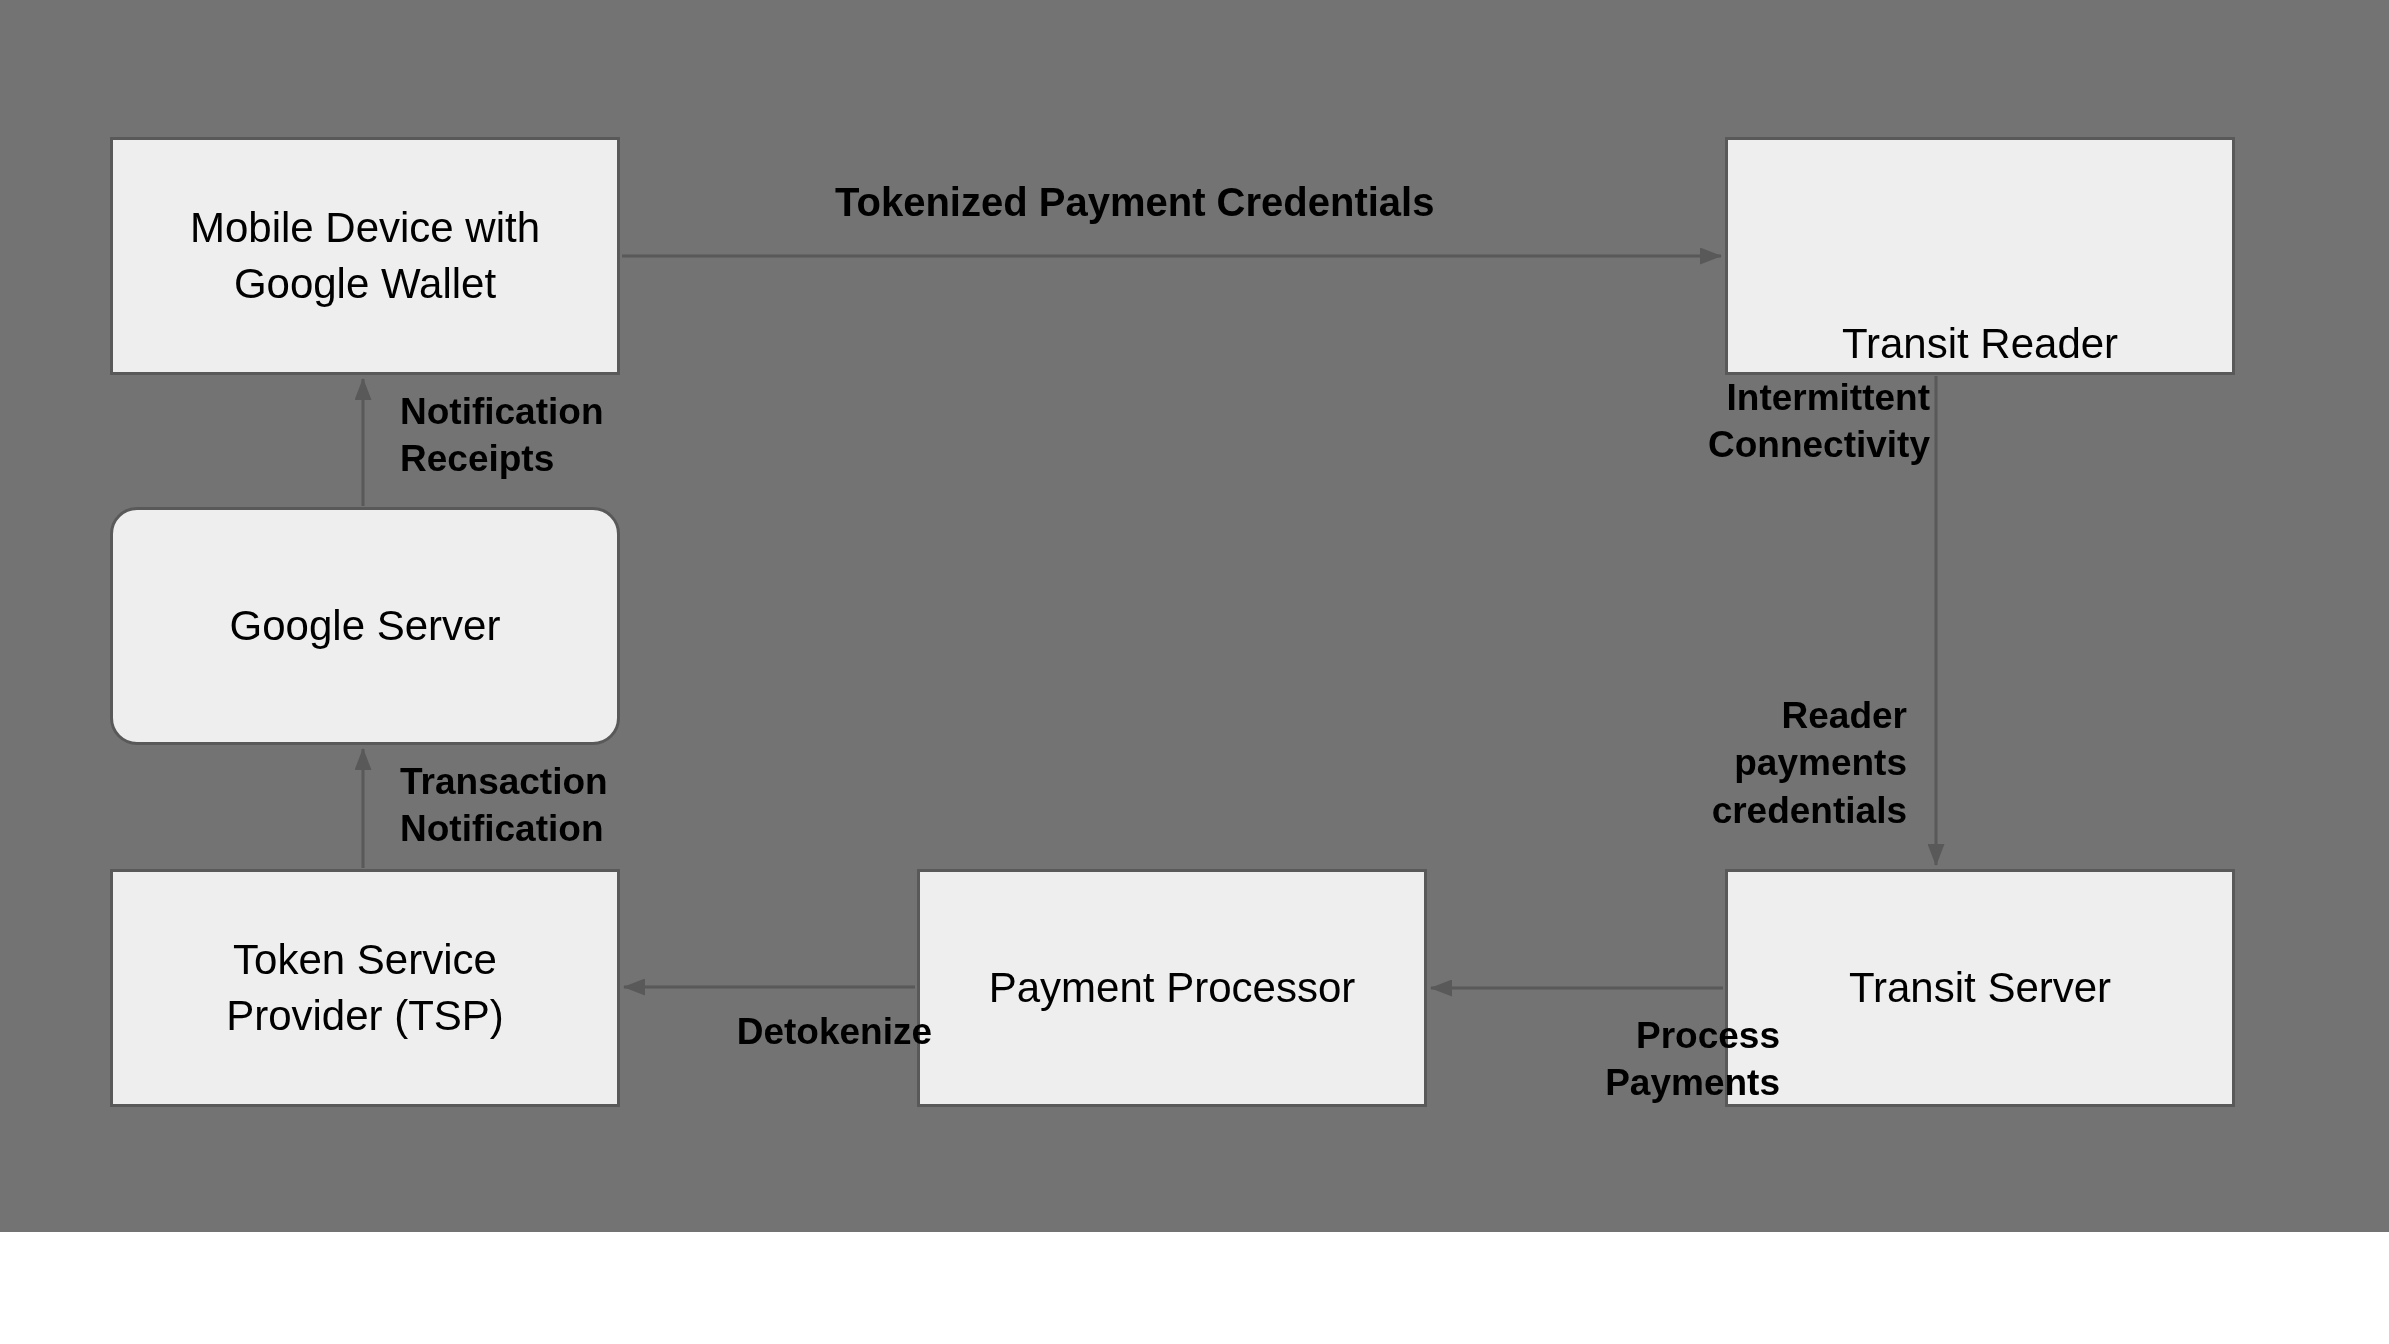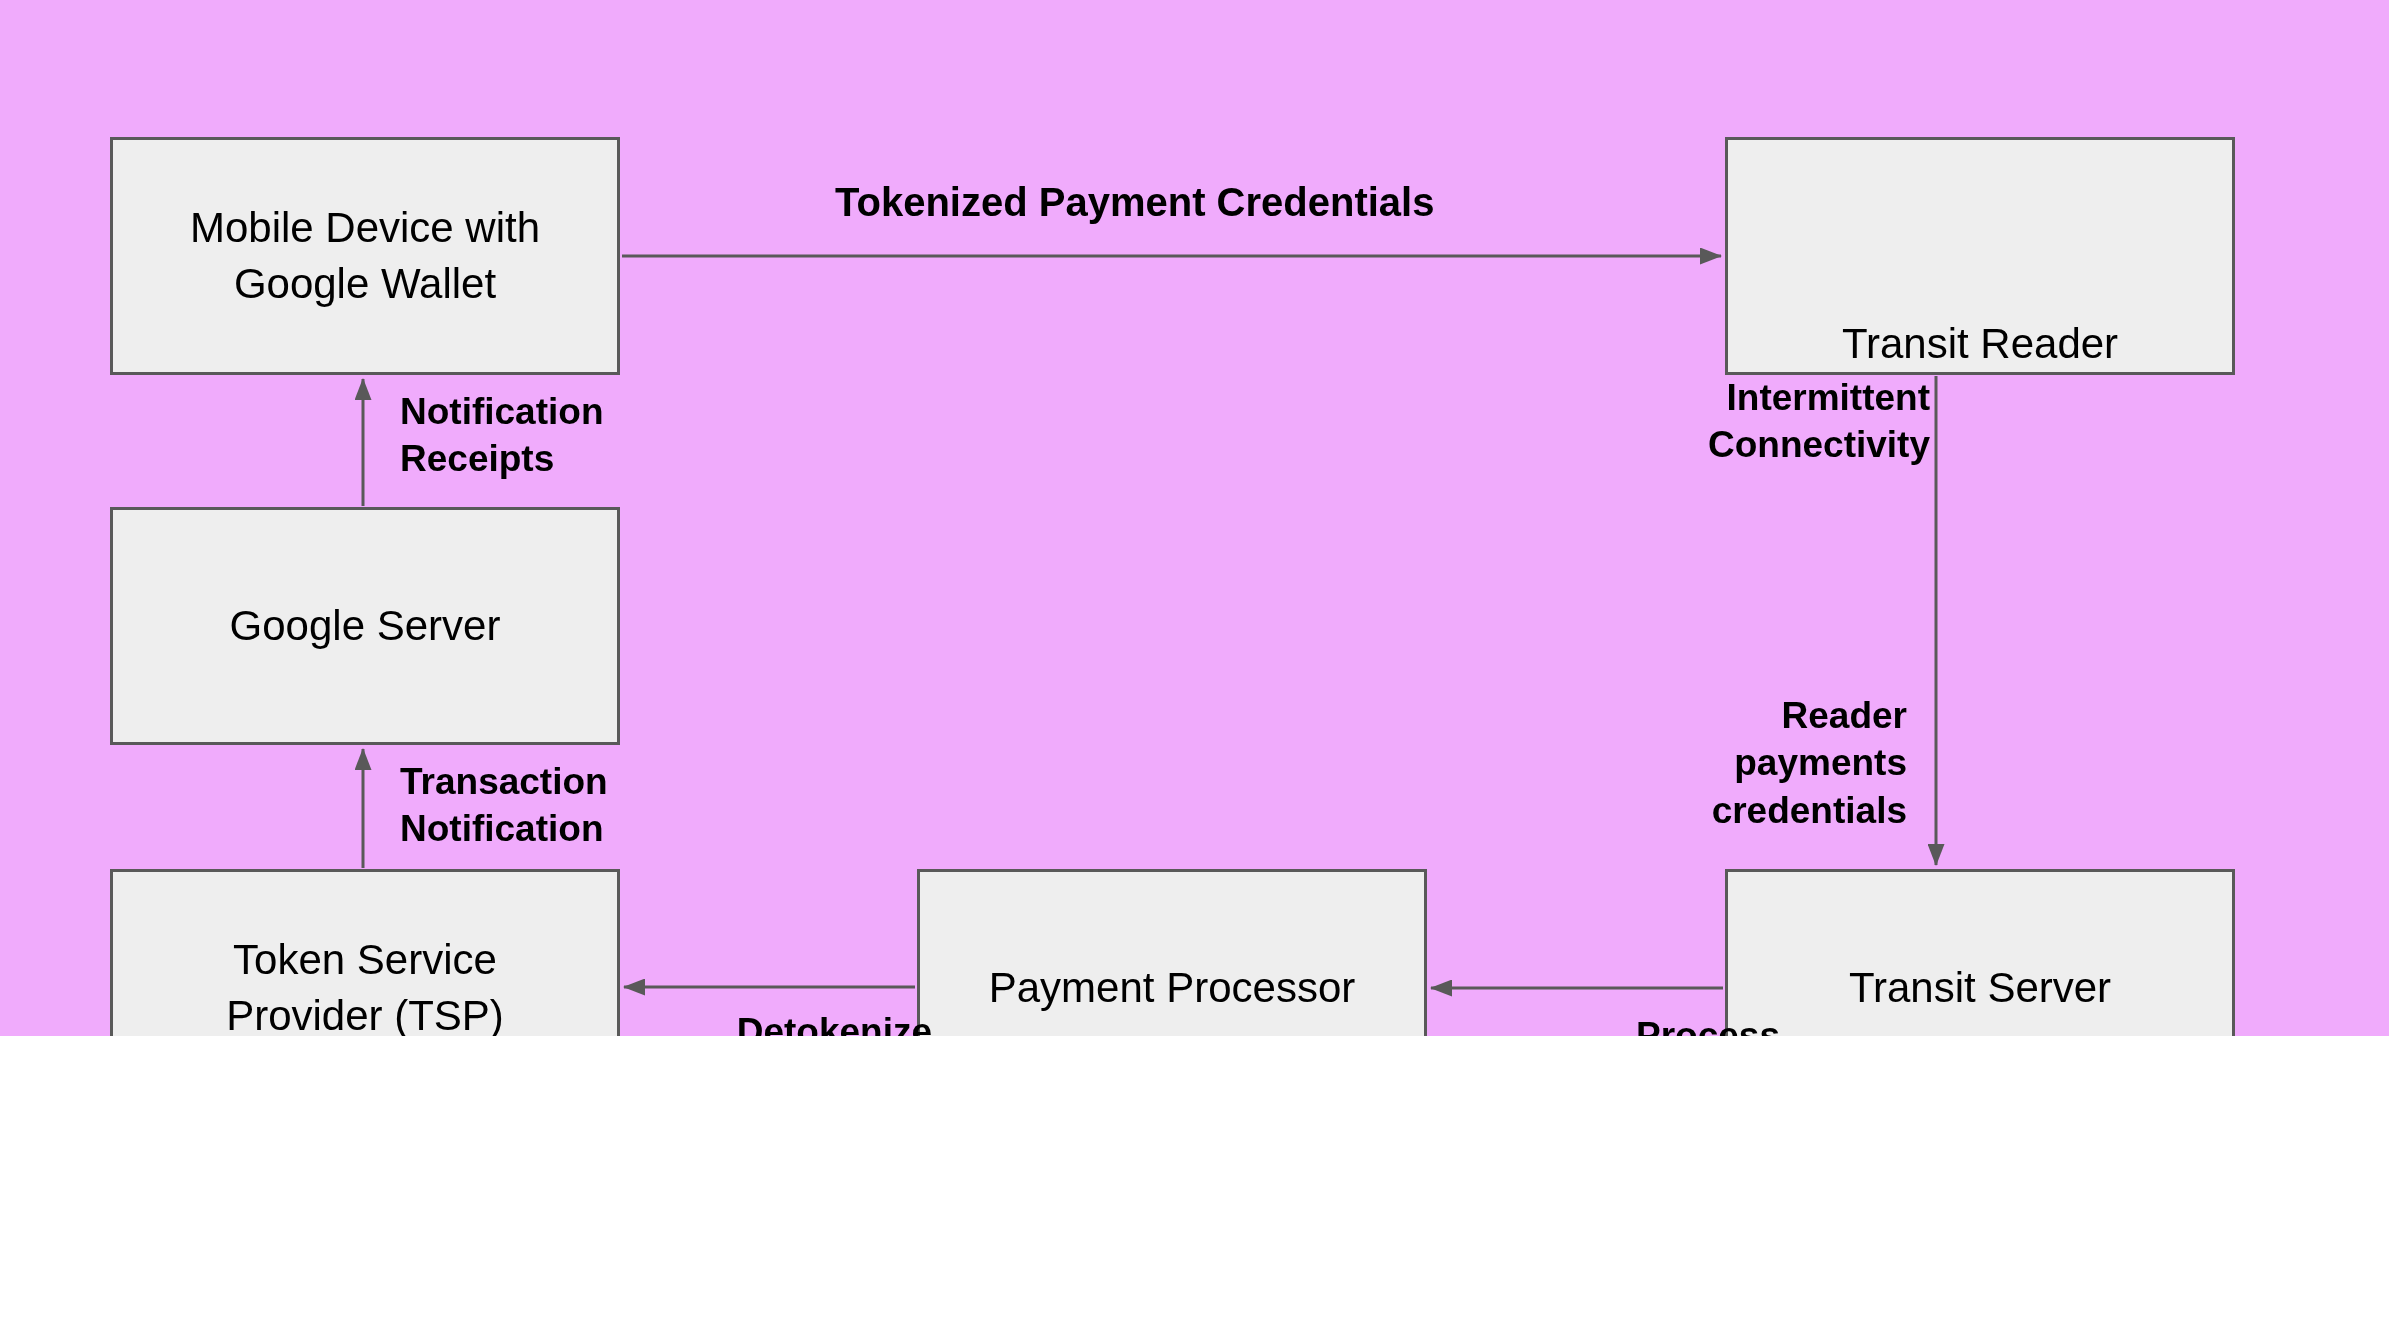--- a/index.html
+++ b/index.html
@@ -6,22 +6,22 @@
     margin: 0;
     padding: 0;
     background: #ffffff;
     width: 2389px;
     height: 1344px;
     font-family: "Liberation Sans", sans-serif;
   }
   .canvas {
     position: relative;
     width: 2389px;
-    height: 1036px;
-    background: #f0abfc;
+    height: 1232px;
+    background: #737373;
     overflow: hidden;
   }
   .edges-svg {
     position: absolute;
     left: 0;
     top: 0;
   }
   .node {
     position: absolute;
     width: 510px;
@@ -50,21 +50,21 @@
   }
   .edge-label.title {
     font-size: 40px;
     line-height: 1.1;
   }
   .align-right { text-align: right; }
   .align-center { text-align: right; }
 
   #node-mobile   { left: 110px;  top: 137px; }
   #node-reader   { left: 1725px; top: 137px; align-items: flex-end; }
-  #node-google   { left: 110px;  top: 507px; }
+  #node-google   { left: 110px;  top: 507px; border-radius: 27px; }
   #node-tsp      { left: 110px;  top: 869px; }
   #node-payproc  { left: 917px;  top: 869px; }
   #node-transrv  { left: 1725px; top: 869px; }
 
   #label-tokenized     { left: 835px;  top: 180px; }
   #label-intermittent  { right: 459px; top: 374px; }
   #label-batched       { right: 482px; top: 692px; }
   #label-process       { left: 1400px; top: 1012px; width: 380px; }
   #label-detokenize    { left: 600px;  top: 1008px; width: 332px; }
   #label-transaction   { left: 400px;  top: 758px; }

